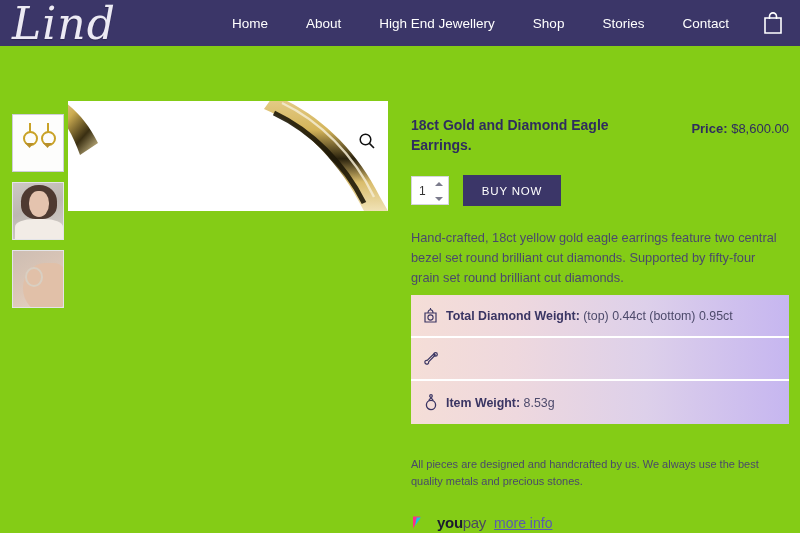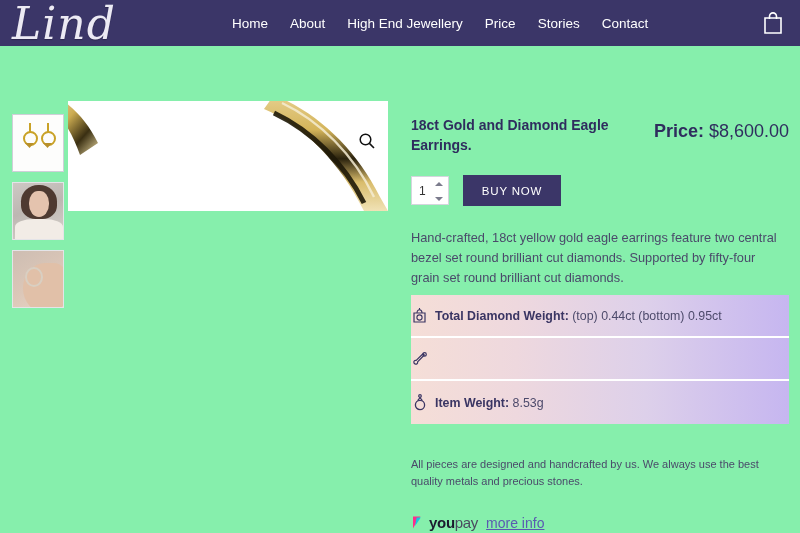--- a/index.html
+++ b/index.html
@@ -28,40 +28,40 @@
     text-shadow: 0 1px 1px rgba(0,0,0,.25);
   }
   .logo .swash {
     font-size: 44px;
     position: relative; top: 3px;
   }
   .main-nav {
     position: absolute; left: 232px; top: 0;
     height: 46px;
     display: flex; align-items: center;
-    gap: 22px;
+    gap: 38px;
   }
   .nav-link {
     color: #ffffff;
     font-size: 13.5px;
     text-decoration: none;
     white-space: nowrap;
     cursor: pointer;
   }
   .cart-btn {
     position: absolute; right: 16px; top: 11px;
     width: 22px; height: 24px;
     cursor: pointer;
   }
 
   
   .page {
     position: relative;
     width: 800px; height: 487px;
-    background: #86efac;
+    background: #84cc16;
   }
 
   
   .gallery {
     position: absolute; left: 0; top: 0;
     width: 400px; height: 487px;
   }
   .thumbs {
     position: absolute; left: 12px; top: 68px;
     width: 52px;
@@ -153,21 +153,21 @@
     width: 378px; height: 487px;
   }
   .title {
     position: absolute; left: 0; top: 69px;
     width: 200px;
     font-size: 14px; font-weight: bold;
     color: #2f2d5e; line-height: 1.45;
   }
   .price {
     position: absolute; right: 0; top: 75px;
-    font-size: 18px; color: #2f2d5e;
+    font-size: 13px; color: #2f2d5e;
     white-space: nowrap;
   }
   .price b { font-weight: bold; }
   .price span { font-weight: normal; }
 
   .buyrow {
     position: absolute; left: 0; top: 129px;
     display: flex; align-items: center; gap: 14px;
   }
   .qty {
@@ -212,20 +212,21 @@
 
   
   .specs {
     position: absolute; left: 0; top: 249px;
     width: 378px;
   }
   .spec {
     position: relative;
     height: 43px;
     display: flex; align-items: center;
+    padding-left: 11px;
     background: linear-gradient(90deg,#f5ded7 0%,#eed8de 28%,#ddd0ea 62%,#c6b6f0 100%);
     border-bottom: 2px solid #ffffff;
   }
   .spec:last-child { border-bottom: none; }
   .spec .ic {
     width: 17px; height: 19px; margin-right: 7px;
     flex: 0 0 17px;
     display: flex; align-items: center; justify-content: center;
   }
   .spec .txt {
@@ -244,21 +245,21 @@
   .youpay-line {
     position: absolute; left: 0; top: 450px;
     width: 376px;
     font-size: 12.4px; font-weight: bold;
     color: #4a4a6a; line-height: 1.5;
   }
   .youpay-row {
     position: absolute; left: 0; top: 468px;
     display: flex; align-items: center; gap: 8px;
   }
-  .yp-logo { display: flex; align-items: center; gap: 3px; }
+  .yp-logo { display: flex; align-items: center; gap: 11px; }
   .yp-word {
     font-size: 15px; color: #1b1b2e;
     letter-spacing: -.3px;
   }
   .yp-word b { font-weight: bold; }
   .yp-word span { font-weight: normal; color: #4a4a5e; }
   .more-info {
     font-size: 14px; color: #5a5ab0;
     text-decoration: underline; cursor: pointer;
   }
@@ -268,21 +269,21 @@
 
 <div class="site-header">
   <div class="logo">
     <span class="swash">Lind</span>
   </div>
 
   <nav class="main-nav">
     <a class="nav-link">Home</a>
     <a class="nav-link">About</a>
     <a class="nav-link">High End Jewellery</a>
-    <a class="nav-link">Price</a>
+    <a class="nav-link">Shop</a>
     <a class="nav-link">Stories</a>
     <a class="nav-link">Contact</a>
   </nav>
 
   <div class="cart-btn">
     <svg width="22" height="24" viewBox="0 0 22 24">
       <path d="M3 7h16v15H3z" fill="none" stroke="#ffffff" stroke-width="1.6"></path>
       <path d="M7.5 8V5.4a3.5 3.5 0 0 1 7 0V8" fill="none" stroke="#ffffff" stroke-width="1.6"></path>
     </svg>
   </div>

